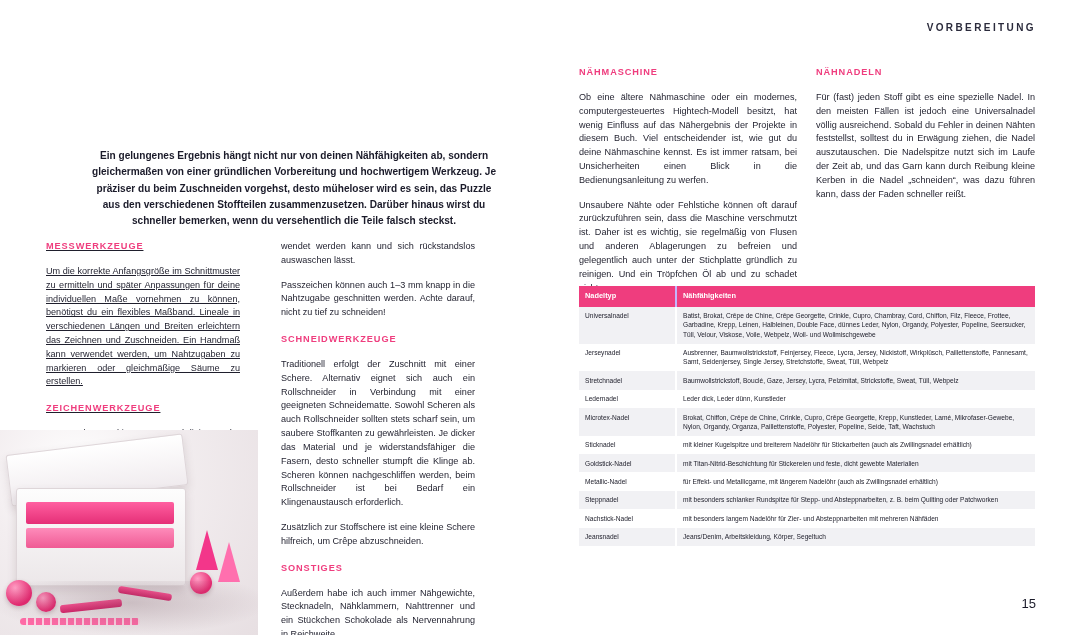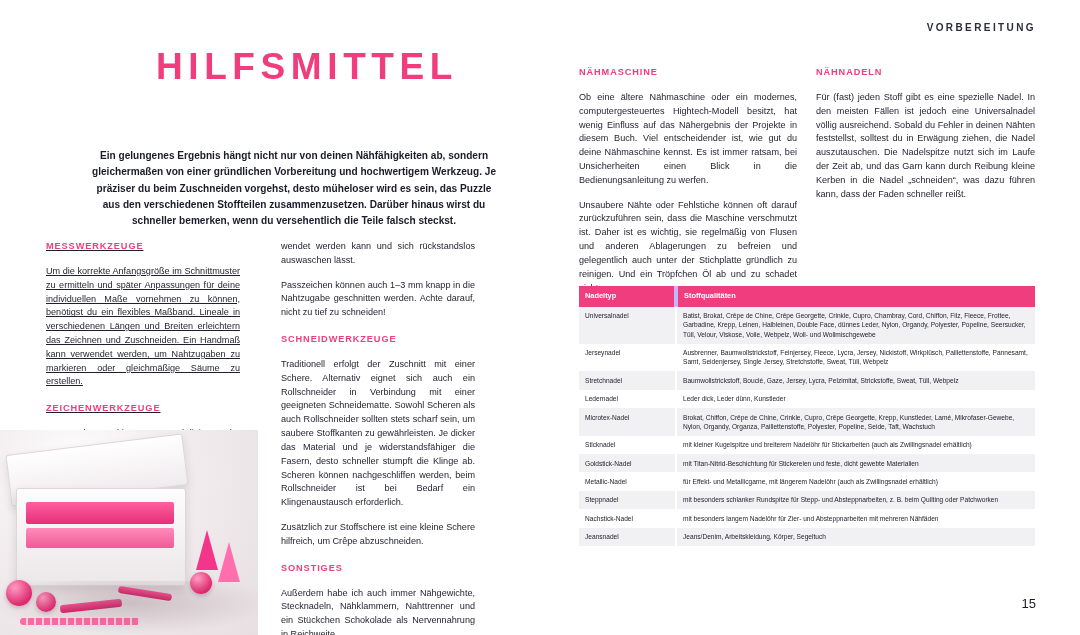--- a/index.html
+++ b/index.html
@@ -196,21 +196,21 @@
     font-size: 6.6px;
     line-height: 1.42;
   }
   thead th {
     background: #ef3d7e;
     color: #ffffff;
     font-size: 7.4px;
     font-weight: 700;
     text-align: left;
     padding: 5px 6px;
-    border-right: 4px solid #c4b5fd;
+    border-right: 2px solid #c4b5fd;
   }
   thead th:last-child { border-right: none; }
   tbody td {
     padding: 4.5px 6px;
     vertical-align: top;
     border-right: 2px solid #ffffff;
     color: #23232f;
   }
   tbody td:last-child { border-right: none; }
   tbody tr:nth-child(odd)  td { background: #f1f1f4; }
@@ -228,21 +228,20 @@
   }
 </style>
 </head>
 <body>
 
 <div class="page">
 
   <div class="running-head">VORBEREITUNG</div>
 
   <div class="title-block">
-    <div class="title-line">HILFSMITTEL</div>
   </div>
 
   <div class="intro">Ein gelungenes Ergebnis hängt nicht nur von deinen Nähfähigkeiten ab, sondern gleichermaßen von einer gründlichen Vorbereitung und hochwertigem Werkzeug. Je präziser du beim Zuschneiden vorgehst, desto müheloser wird es sein, das Puzzle aus den verschiedenen Stoffteilen zusammenzusetzen. Darüber hinaus wirst du schneller bemerken, wenn du versehentlich die Teile falsch steckst.</div>
 
   <div class="col" id="col-left">
       <p class="sec-head">MESSWERKZEUGE</p>
       <p>Um die korrekte Anfangsgröße im Schnittmuster zu ermitteln und später Anpassungen für deine individuellen Maße vornehmen zu können, benötigst du ein flexibles Maßband. Lineale in verschiedenen Längen und Breiten erleichtern das Zeichnen und Zuschneiden. Ein Handmaß kann verwendet werden, um Nahtzugaben zu markieren oder gleichmäßige Säume zu erstellen.</p>
       <p class="sec-head spaced">ZEICHENWERKZEUGE</p>
       <p>Wenn du Markierungen, Nahtlinien oder Nahtzugaben auf Stoff oder Schnittmuster setzen möchtest, stehen dir eine Vielzahl von Stiften und Hilfsmitteln zur Verfügung. Persönlich favorisiere ich ein Stück Seife, da es auf (fast) allen Materialien ver-</p>
     </div>
@@ -280,21 +279,21 @@
     <div class="scissor" style="left:118px; top:160px; width:54px; height:7px; transform:rotate(9deg);"></div>
     <div class="measure" style="left:20px; top:188px; width:120px;"></div>
     <div class="shadow"></div>
   </div>
 
   <div class="table-wrap">
     <table>
       <thead>
         <tr>
           <th>Nadeltyp</th>
-          <th>Stoffqualitäten</th>
+          <th>Nähfähigkeiten</th>
         </tr>
       </thead>
       <tbody id="table-body">
           <tr>
             <td class="k">Universalnadel</td>
             <td>Batist, Brokat, Crêpe de Chine, Crêpe Georgette, Crinkle, Cupro, Chambray, Cord, Chiffon, Filz, Fleece, Frottee, Garbadine, Krepp, Leinen, Halbleinen, Double Face, dünnes Leder, Nylon, Organdy, Polyester, Popeline, Seersucker, Tüll, Velour, Viskose, Voile, Webpelz, Woll- und Wollmischgewebe</td>
           </tr>
           <tr>
             <td class="k">Jerseynadel</td>
             <td>Ausbrenner, Baumwollstrickstoff, Feinjersey, Fleece, Lycra, Jersey, Nickistoff, Wirkplüsch, Paillettenstoffe, Pannesamt, Samt, Seidenjersey, Single Jersey, Stretchstoffe, Sweat, Tüll, Webpelz</td>

